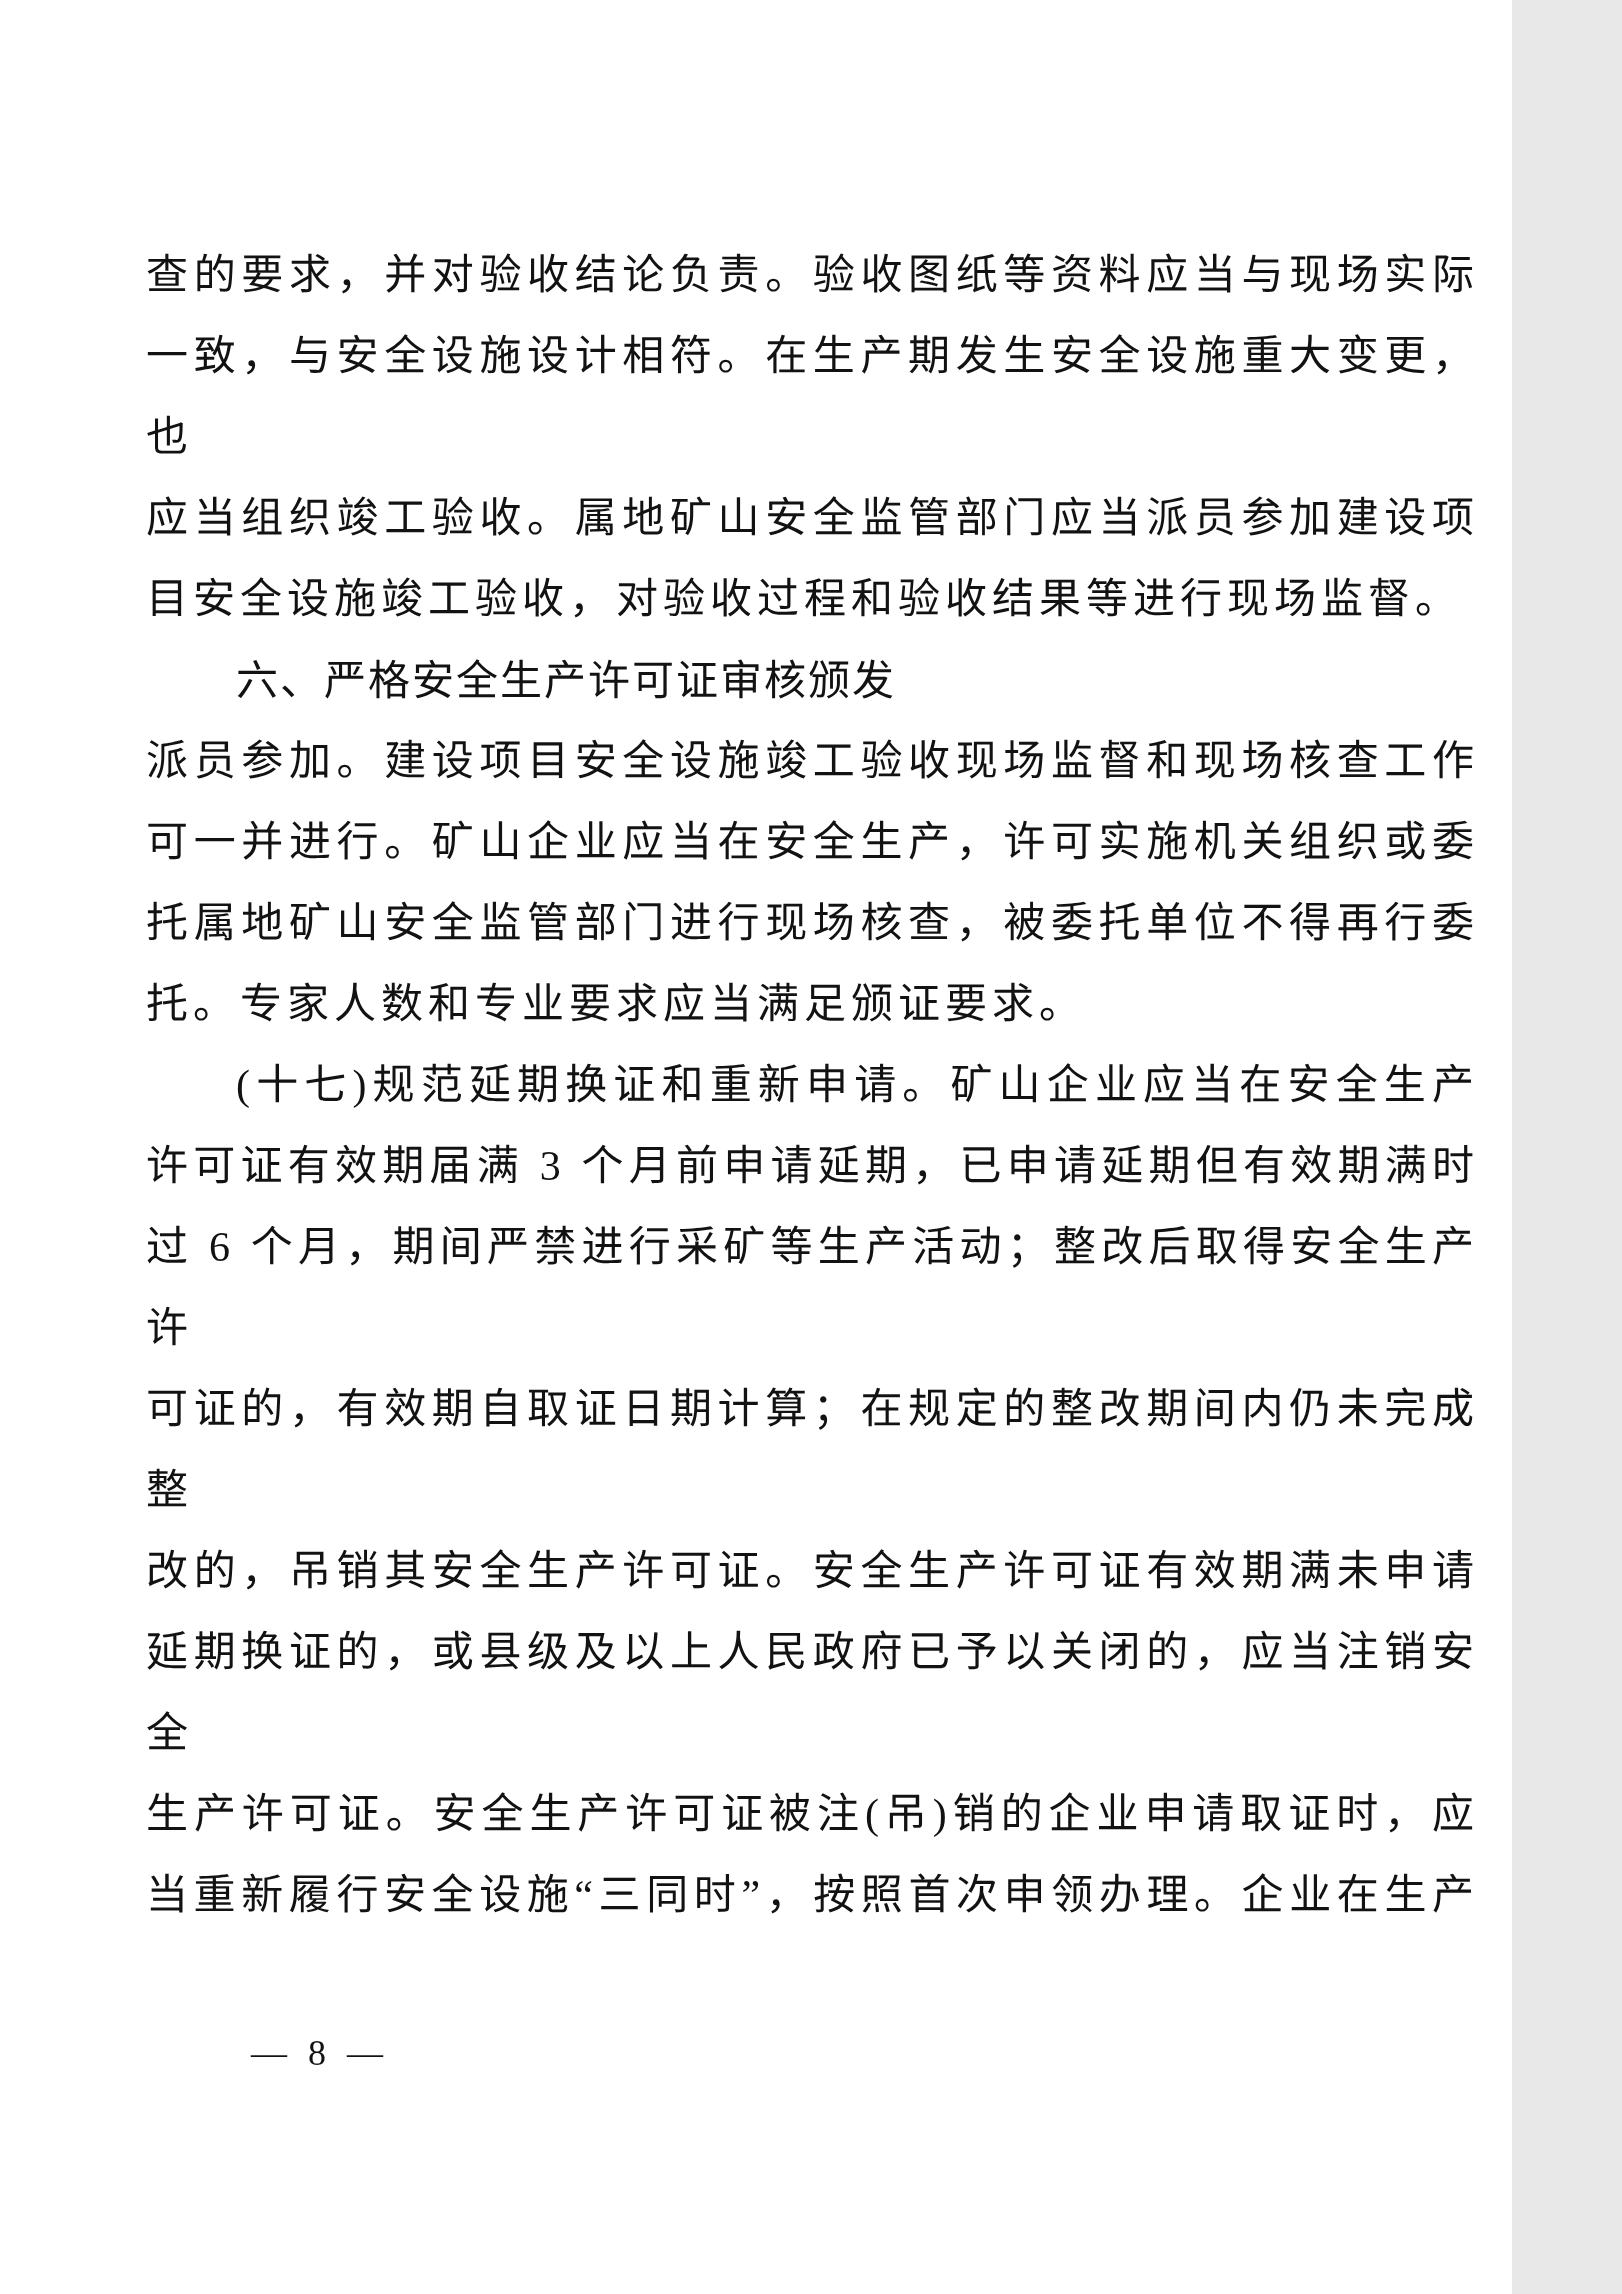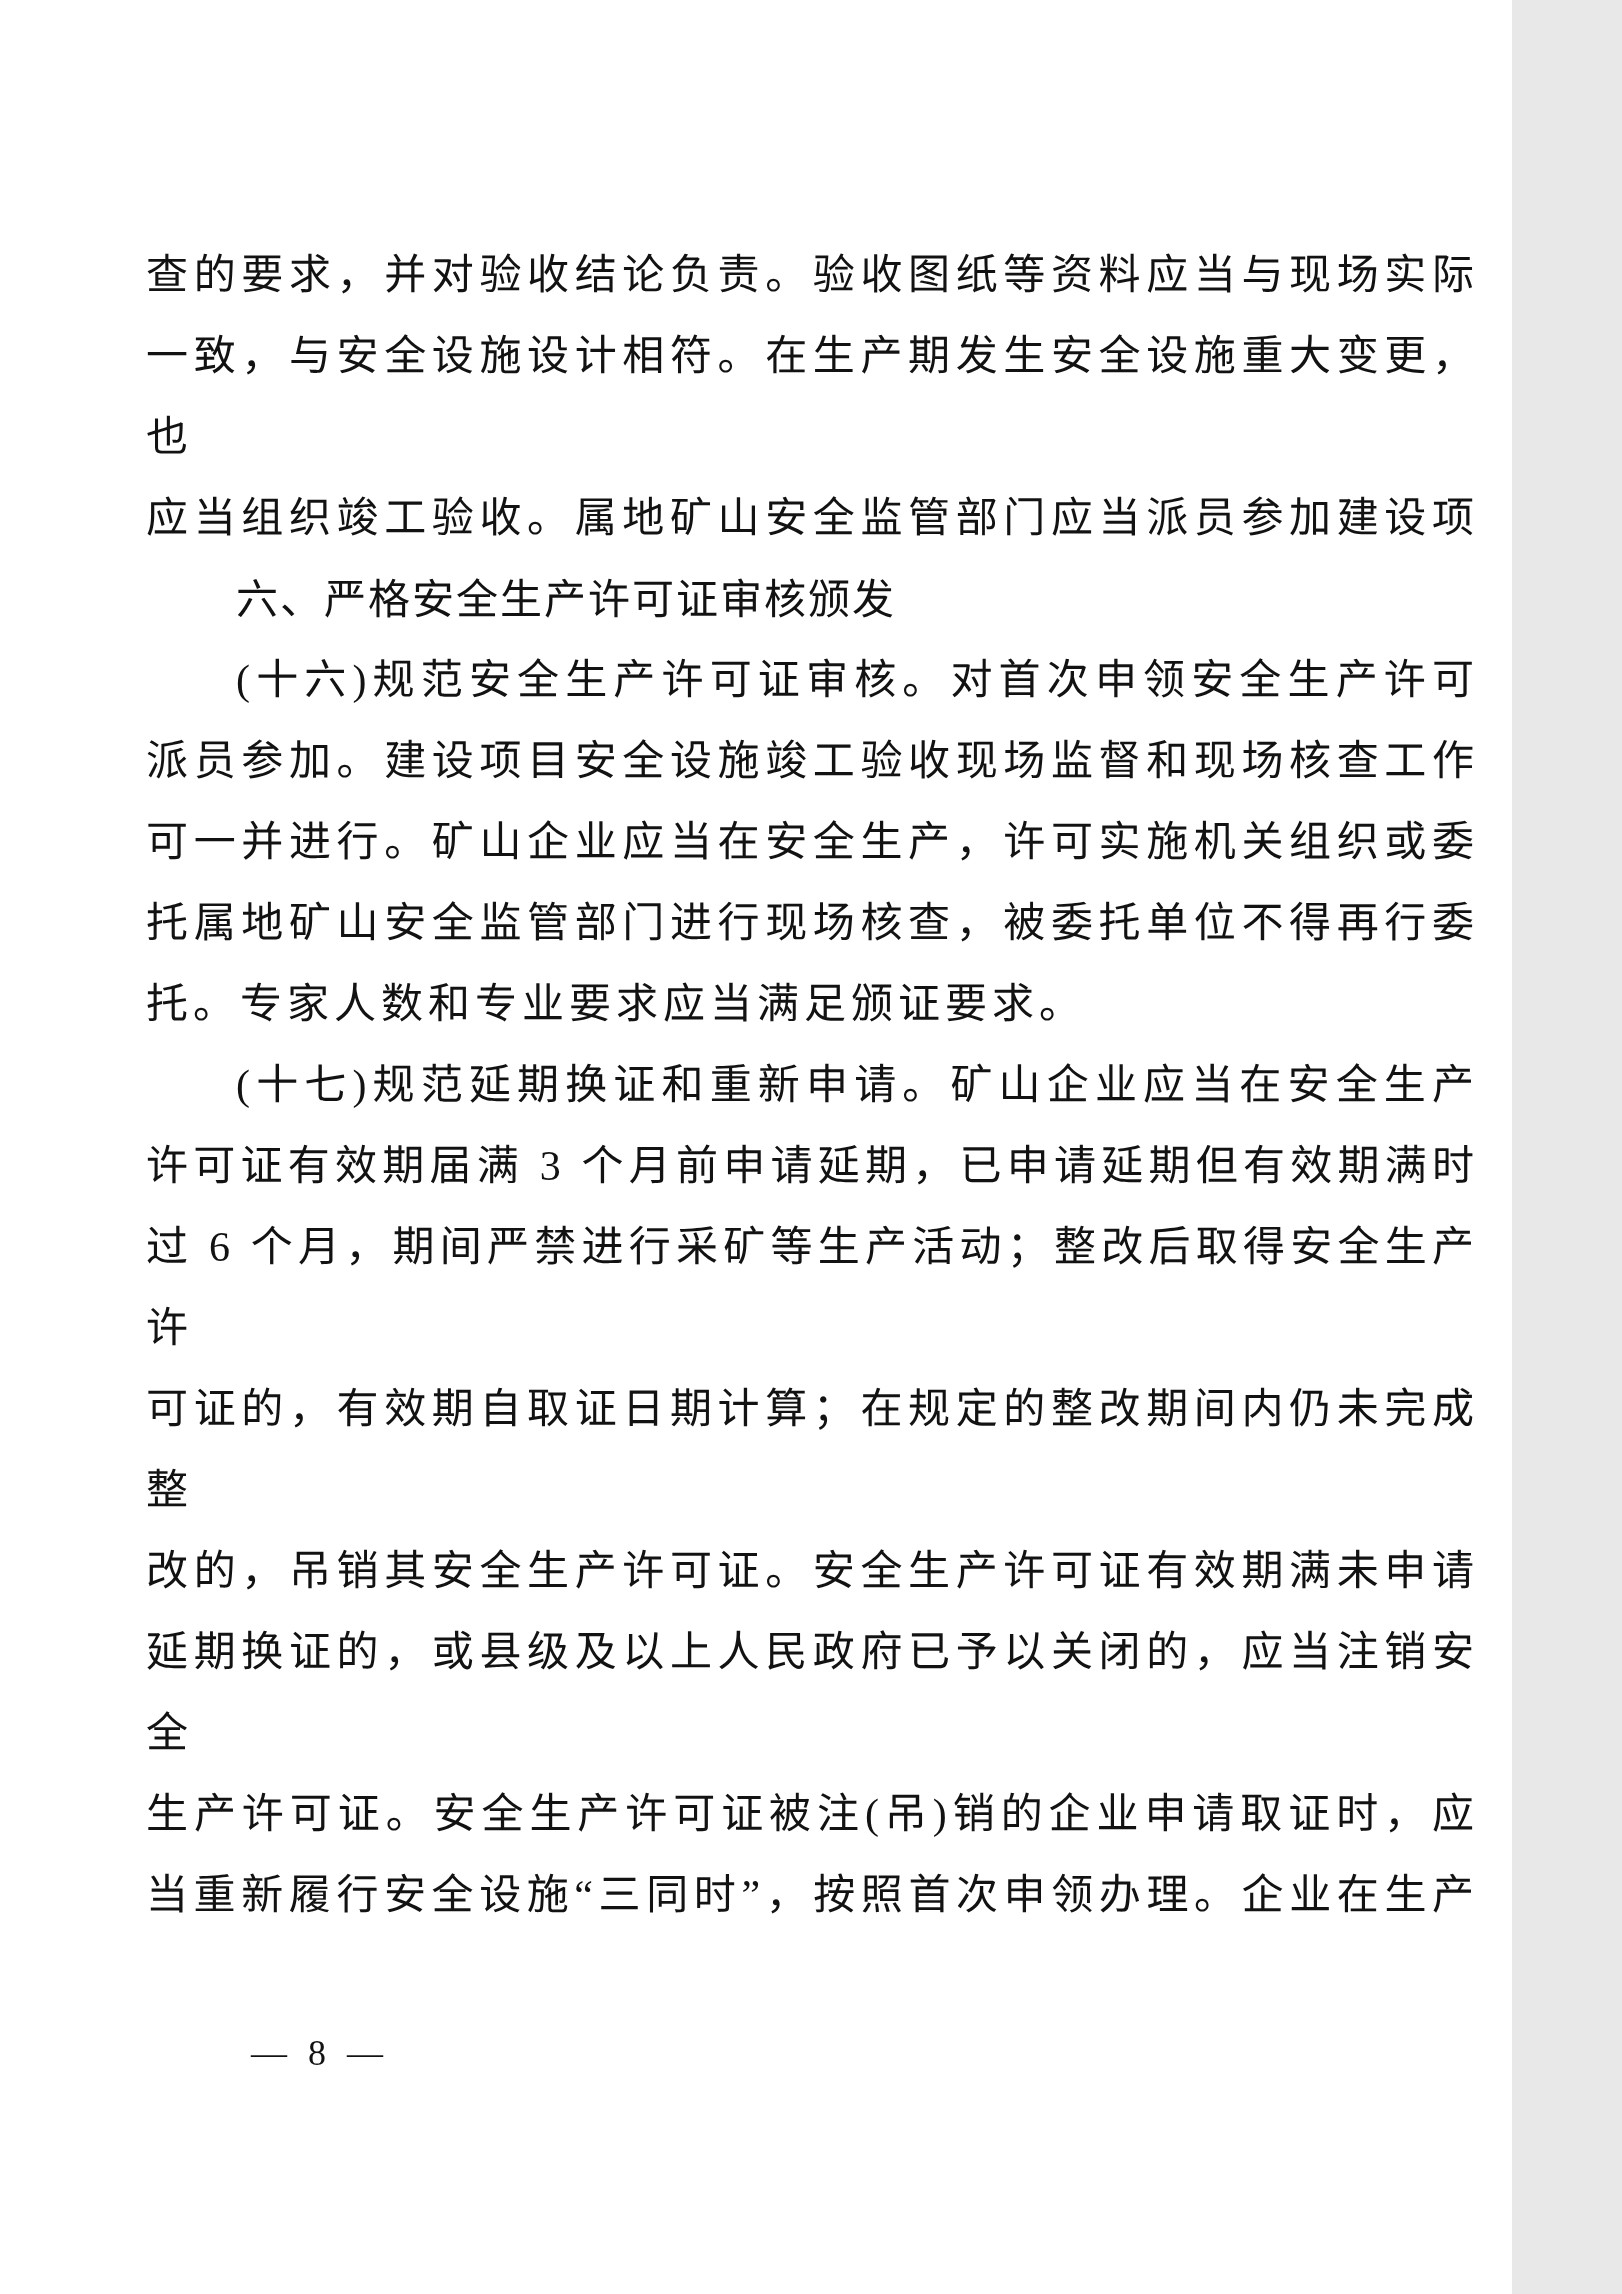--- a/index.html
+++ b/index.html
@@ -58,24 +58,24 @@
 </style>
 </head>
 <body>
 
 <div class="page">
   <div class="text-block">
 
     <div class="line j">查的要求，并对验收结论负责。验收图纸等资料应当与现场实际</div>
     <div class="line j">一致，与安全设施设计相符。在生产期发生安全设施重大变更，也</div>
     <div class="line j">应当组织竣工验收。属地矿山安全监管部门应当派员参加建设项</div>
+    <div class="line">目安全设施竣工验收，对验收过程和验收结果等进行现场监督。</div>
 
     <div class="line heading ind">六、严格安全生产许可证审核颁发</div>
 
-    <div class="line j ind">(十六)规范安全生产许可证审核。对首次申领安全生产许可</div>
     <div class="line j">派员参加。建设项目安全设施竣工验收现场监督和现场核查工作</div>
     <div class="line j">可一并进行。矿山企业应当在安全生产，许可实施机关组织或委</div>
     <div class="line j">托属地矿山安全监管部门进行现场核查，被委托单位不得再行委</div>
     <div class="line">托。专家人数和专业要求应当满足颁证要求。</div>
 
     <div class="line j ind">(十七)规范延期换证和重新申请。矿山企业应当在安全生产</div>
     <div class="line j">许可证有效期届满 3 个月前申请延期，已申请延期但有效期满时</div>
     <div class="line j">过 6 个月，期间严禁进行采矿等生产活动；整改后取得安全生产许</div>
     <div class="line j">可证的，有效期自取证日期计算；在规定的整改期间内仍未完成整</div>
     <div class="line j">改的，吊销其安全生产许可证。安全生产许可证有效期满未申请</div>

